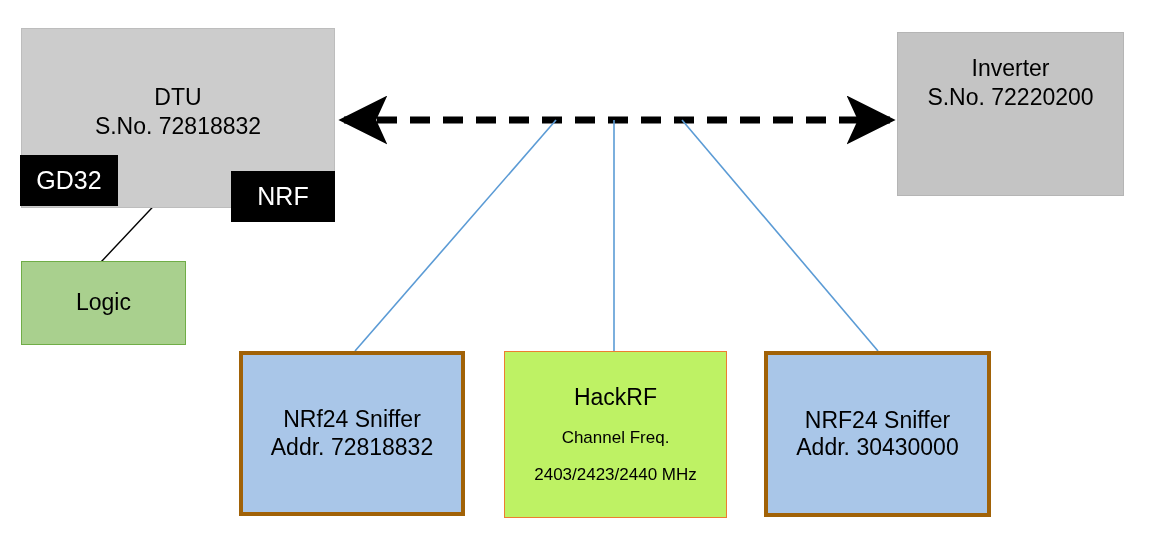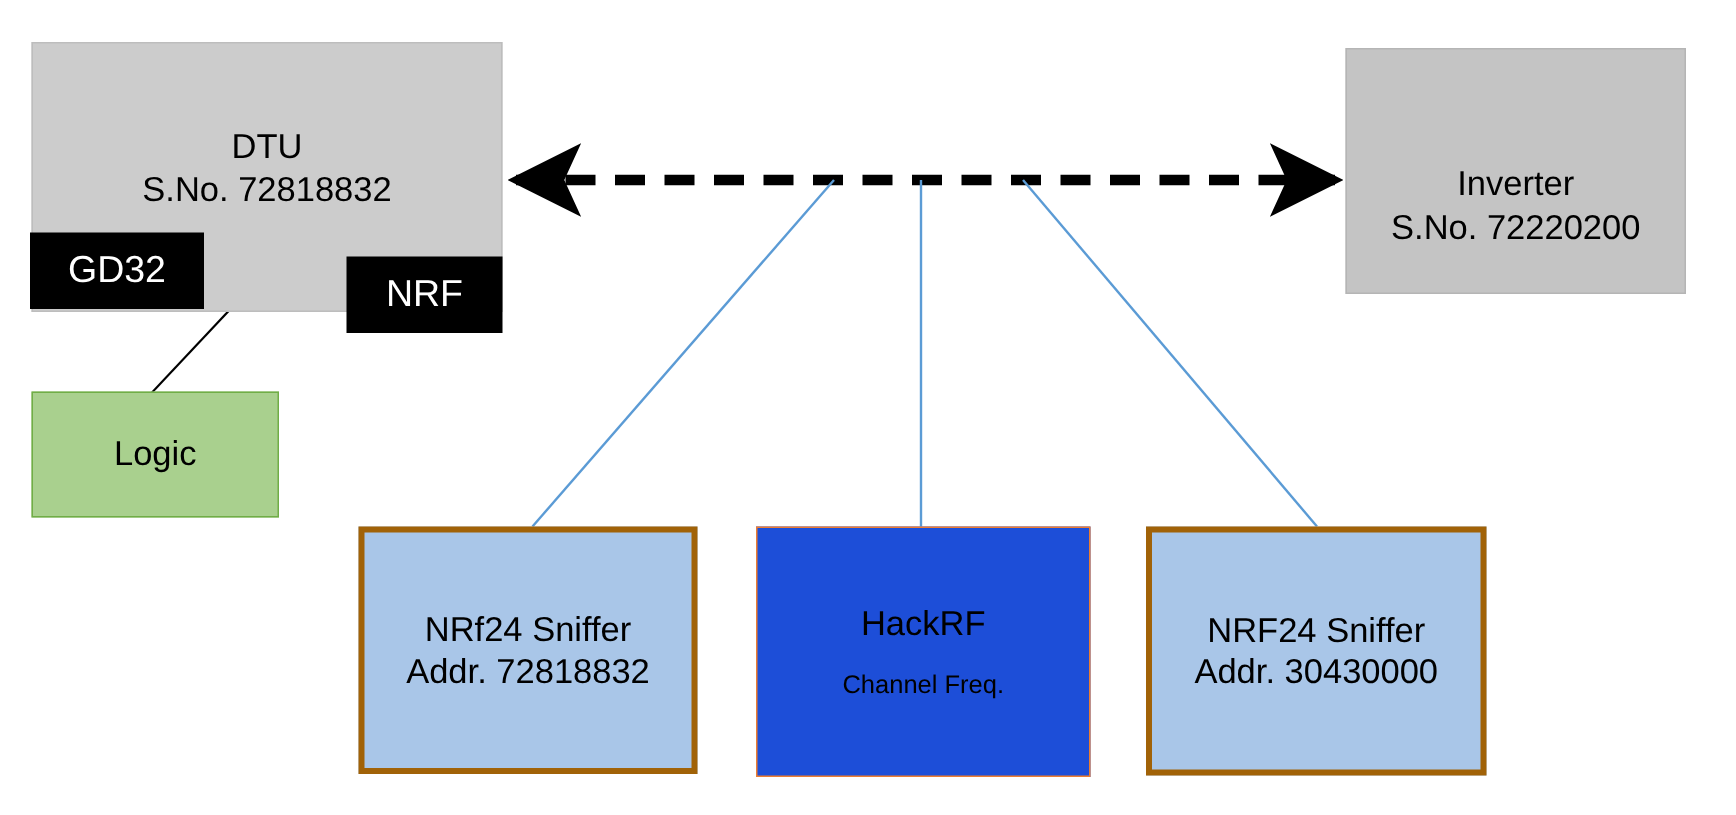--- a/index.html
+++ b/index.html
@@ -47,52 +47,52 @@
   }
   #dtu-box .line2 { margin-top: 2px; }
   
   #inverter-box {
     left: 897px; top: 32px; width: 227px; height: 164px;
     background: #c4c4c4;
     border: 1px solid #b5b5b5;
     color: #000000;
     font-size: 23px;
     justify-content: flex-start;
-    padding-top: 76px;
+    padding-top: 22px;
   }
   #inverter-box .line2 { margin-top: 2px; }
   
   .chip {
     background: #000000;
     color: #ffffff;
     font-size: 25px;
     border: 0;
   }
-  #gd32-box { left: 20px; top: 155px; width: 116px; height: 51px; }
+  #gd32-box { left: 20px; top: 155px; width: 98px; height: 51px; }
   #nrf-box  { left: 231px; top: 155px; width: 104px; height: 51px; margin-top: 16px; }
   
   #logic-box {
     left: 21px; top: 261px; width: 165px; height: 84px;
     background: #a9d08e;
     border: 1px solid #70ad47;
     color: #000000;
     font-size: 23px;
   }
   
   .sniffer {
     background: #a9c6e8;
     border: 4px solid #a16207;
     color: #000000;
     font-size: 23px;
   }
   #sniffer-left  { left: 239px; top: 351px; width: 226px; height: 165px; }
   #sniffer-right { left: 764px; top: 351px; width: 227px; height: 166px; }
   #hackrf-box {
     left: 504px; top: 351px; width: 223px; height: 167px;
-    background: #1d4ed8;
+    background: #bef264;
     border: 1px solid #ed7d31;
     color: #000000;
   }
   #hackrf-box .title { font-size: 23px; }
   #hackrf-box .sub   { font-size: 17px; margin-top: 17px; }
   .sq {
     text-decoration-color: #ff2d2d;
     text-decoration-style: wavy;
     text-decoration-skip-ink: none;
     text-underline-offset: 1px;
@@ -153,20 +153,21 @@
   </div>
 
   <div class="node sniffer" id="sniffer-left">
     <div class="sq">NRf24 Sniffer</div>
     <div class="sq">Addr. 72818832</div>
   </div>
 
   <div class="node" id="hackrf-box">
     <div class="title sq">HackRF</div>
     <div class="sub sq">Channel Freq.</div>
+    <div class="sub">2403/2423/2440 MHz</div>
   </div>
 
   <div class="node sniffer" id="sniffer-right">
     <div class="sq">NRF24 Sniffer</div>
     <div class="sq">Addr. 30430000</div>
   </div>
 
 </div>
 
 </body></html>

